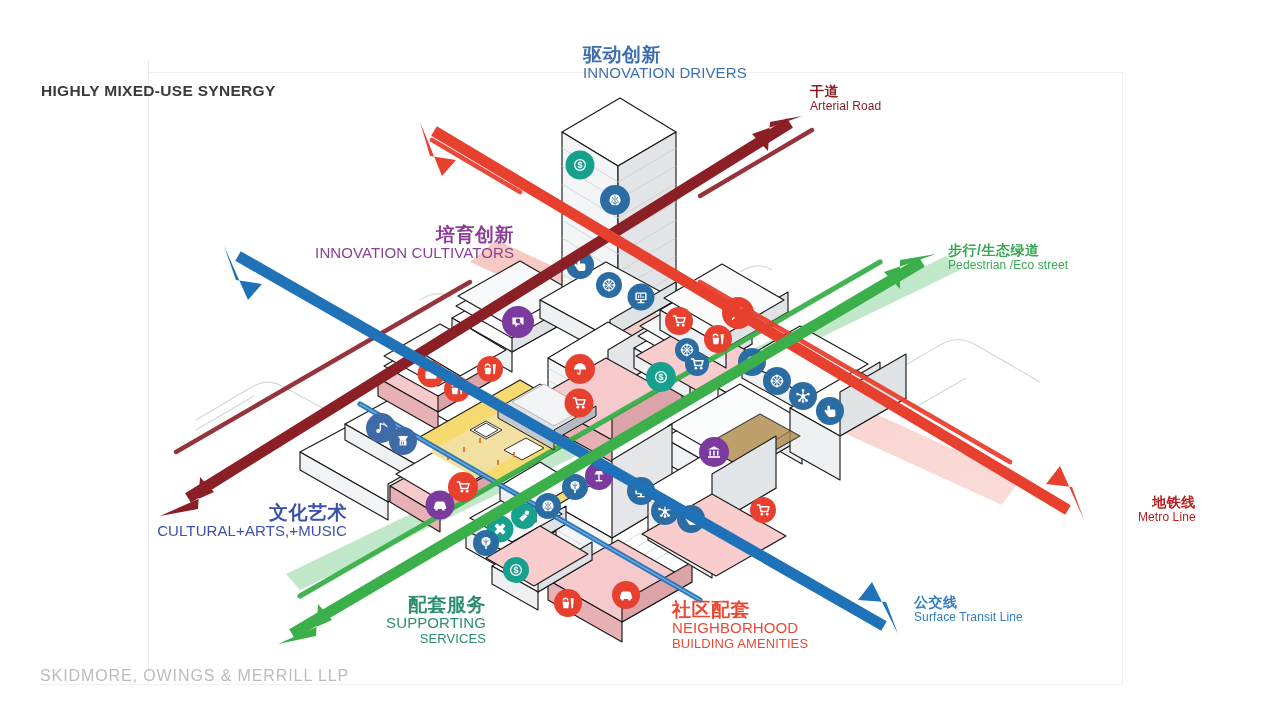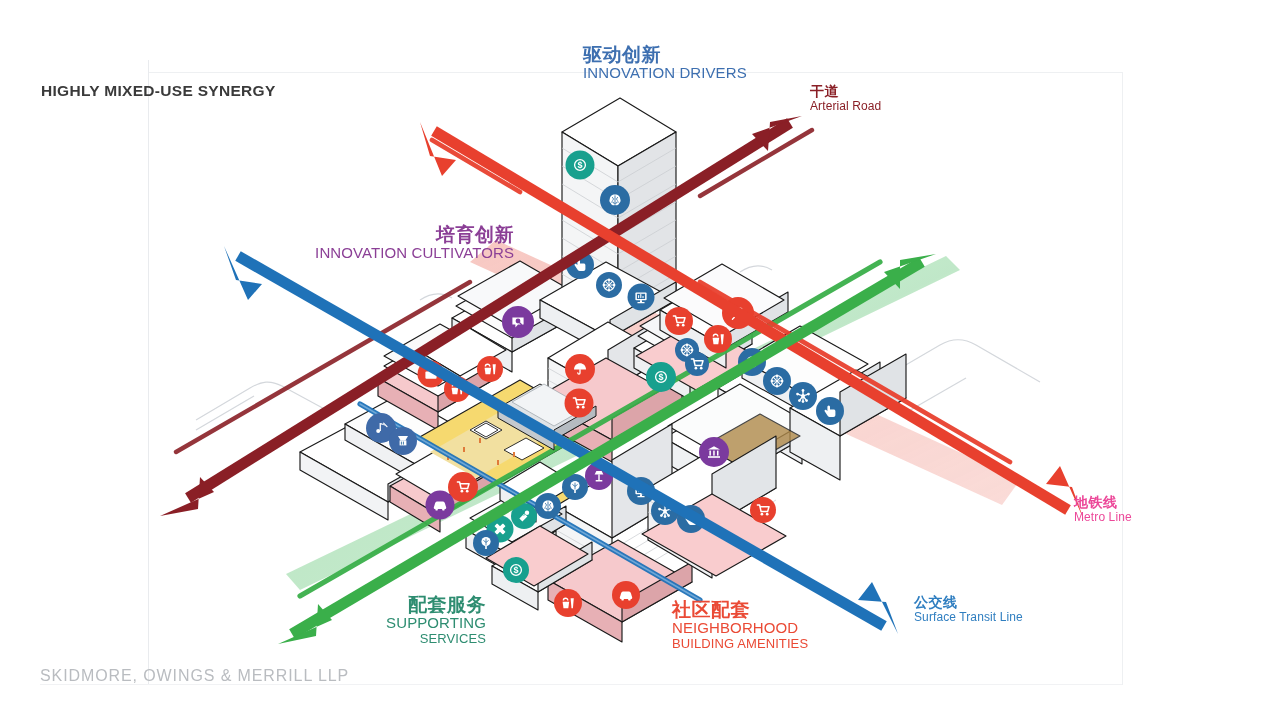--- a/index.html
+++ b/index.html
@@ -32,21 +32,21 @@
   .lab.small .cn{font-size:14px;font-weight:700;}
   .lab.small .en{font-size:12px;}
 
   #lab-drivers{left:583px;top:44px;color:#3d6fb0;}
   #lab-cultivators{left:306px;top:224px;color:#8b3f96;text-align:right;width:208px;}
   #lab-cultural{left:145px;top:502px;color:#3b50a8;text-align:right;width:202px;}
   #lab-supporting{left:338px;top:594px;color:#2e8d71;text-align:right;width:148px;}
   #lab-neighborhood{left:672px;top:599px;color:#ea4a35;}
   #lab-arterial{left:810px;top:84px;color:#8a1f26;}
   #lab-pedestrian{left:948px;top:243px;color:#36a84f;}
-  #lab-metro{left:1074px;top:495px;color:#ec4899;}
+  #lab-metro{left:1138px;top:495px;color:#b91c1c;text-align:right;}
   #lab-transit{left:914px;top:595px;color:#2f7ec0;}
 
   #art{position:absolute;left:0;top:0;width:1263px;height:707px;}
 </style>
 </head>
 <body>
 
 <div id="slide">
 
   <div class="frame-h"></div>
@@ -620,38 +620,46 @@
   <div class="lab" id="lab-drivers">
     <span class="cn">驱动创新</span>
     <span class="en">INNOVATION DRIVERS</span>
   </div>
 
   <div class="lab" id="lab-cultivators">
     <span class="cn">培育创新</span>
     <span class="en">INNOVATION CULTIVATORS</span>
   </div>
 
+  <div class="lab" id="lab-cultural">
+    <span class="cn">文化艺术</span>
+    <span class="en">CULTURAL+ARTS,+MUSIC</span>
+  </div>
 
   <div class="lab" id="lab-supporting">
     <span class="cn">配套服务</span>
     <span class="en">SUPPORTING</span>
     <span class="en2">SERVICES</span>
   </div>
 
   <div class="lab" id="lab-neighborhood">
     <span class="cn">社区配套</span>
     <span class="en">NEIGHBORHOOD</span>
     <span class="en2">BUILDING AMENITIES</span>
   </div>
 
   <div class="lab small" id="lab-arterial">
     <span class="cn">干道</span>
     <span class="en">Arterial Road</span>
   </div>
 
+  <div class="lab small" id="lab-pedestrian">
+    <span class="cn">步行/生态绿道</span>
+    <span class="en">Pedestrian /Eco street</span>
+  </div>
 
   <div class="lab small" id="lab-metro">
     <span class="cn">地铁线</span>
     <span class="en">Metro Line</span>
   </div>
 
   <div class="lab small" id="lab-transit">
     <span class="cn">公交线</span>
     <span class="en">Surface Transit Line</span>
   </div>

